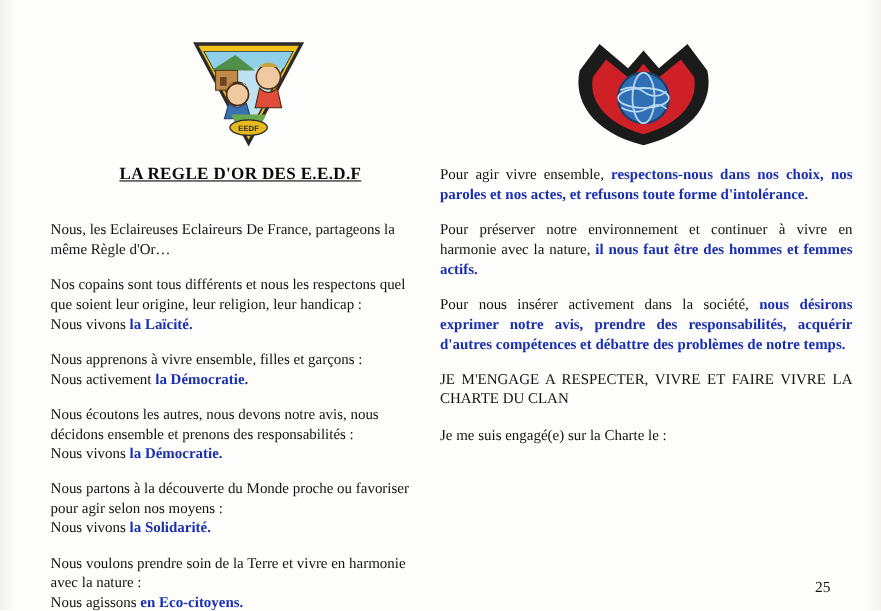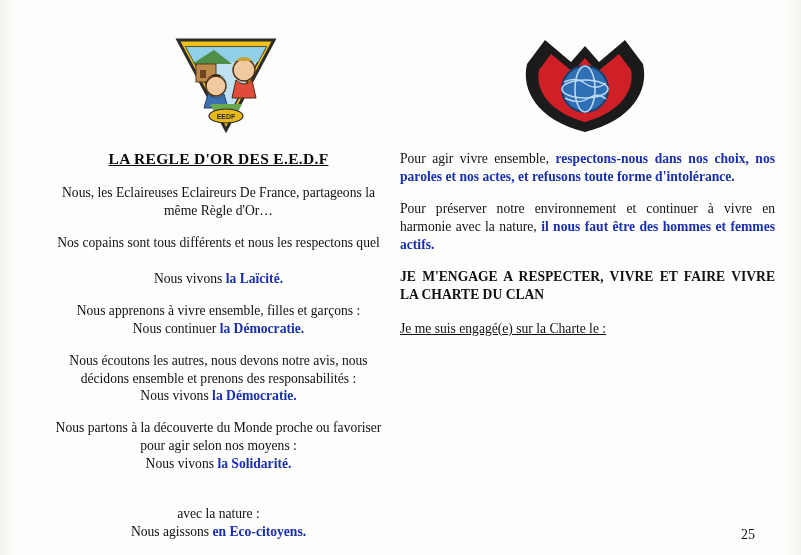--- a/index.html
+++ b/index.html
@@ -22,27 +22,27 @@
   }
   .col-left{left:46px;width:345px;}
   .col-right{left:400px;width:375px;}
 
   .title{
     text-align:center;
     font-weight:bold;
     font-size:15.5px;
     letter-spacing:.3px;
     text-decoration:underline;
-    margin:0 0 16px 0;
+    margin:0 0 32px 0;
     color:#0a0a0a;
   }
   .col-right .title{color:#121212;}
 
   p{margin:0 0 14px 0;font-size:13.6px;line-height:1.32;}
-  .col-left p{text-align:center;}
+  .col-left p{text-align:left;}
   .col-right p{text-align:justify;}
 
   .blue{color:#1a2fb0;font-weight:bold;}
 
   
   .emblem-left{
     position:absolute;left:170px;top:30px;width:112px;height:108px;
   }
   .emblem-right{
     position:absolute;left:515px;top:34px;width:140px;height:105px;
@@ -93,32 +93,33 @@
         <path d="M49 48 q12 -6 22 2 q10 7 20 -1" fill="none" stroke="#bcd9f2" stroke-width="1.4"></path>
         <path d="M50 64 q14 7 24 0 q9 -6 17 1" fill="none" stroke="#bcd9f2" stroke-width="1.4"></path>
       </g>
     </svg>
   </div>
 
   <div class="col col-left">
     <h2 class="title">LA REGLE D'OR DES E.E.D.F</h2>
     <div id="left-body">
         <p><span>Nous, les Eclaireuses Eclaireurs De France, partageons la </span><br><span>même Règle d'Or…</span></p>
-        <p><span>Nos copains sont tous différents et nous les respectons quel </span><br><br><span>Nous vivons </span><span class="blue">la Laïcité.</span></p>
-        <p><span>Nous apprenons à vivre ensemble, filles et garçons :</span><br><span>Nous continuer </span><span class="blue">la Démocratie.</span></p>
+        <p><span>Nos copains sont tous différents et nous les respectons quel </span><br><span>que soient leur origine, leur religion, leur handicap :</span><br><span>Nous vivons </span><span class="blue">la Laïcité.</span></p>
+        <p><span>Nous apprenons à vivre ensemble, filles et garçons :</span><br><span>Nous activement </span><span class="blue">la Démocratie.</span></p>
         <p><span>Nous écoutons les autres, nous devons notre avis, nous </span><br><span>décidons ensemble et prenons des responsabilités :</span><br><span>Nous vivons </span><span class="blue">la Démocratie.</span></p>
         <p><span>Nous partons à la découverte du Monde proche ou favoriser </span><br><span>pour agir selon nos moyens :</span><br><span>Nous vivons </span><span class="blue">la Solidarité.</span></p>
-        <p><br><span>avec la nature :</span><br><span>Nous agissons </span><span class="blue">en Eco-citoyens.</span></p>
+        <p><span>Nous voulons prendre soin de la Terre et vivre en harmonie </span><br><span>avec la nature :</span><br><span>Nous agissons </span><span class="blue">en Eco-citoyens.</span></p>
       </div>
   </div>
 
   <div class="col col-right">
     <div id="right-body">
         <p><span>Pour agir vivre ensemble, </span><span class="blue">respectons-nous dans nos choix, nos paroles et nos actes, et refusons toute forme d'intolérance.</span></p>
         <p><span>Pour préserver notre environnement et continuer à vivre en harmonie avec la nature, </span><span class="blue">il nous faut être des hommes et femmes actifs.</span></p>
+        <p><span>Pour nous insérer activement dans la société, </span><span class="blue">nous désirons exprimer notre avis, prendre des responsabilités, acquérir d'autres compétences et débattre des problèmes de notre temps.</span></p>
       </div>
-    <p style="font-weight:bold;">JE M'ENGAGE A RESPECTER, VIVRE ET FAIRE VIVRE LA CHARTE DU CLAN</p>
-    <p style="margin-top:16px;text-decoration:underline;">Je me suis engagé(e) sur la Charte le :</p>
+    <p style="font-weight:normal;">JE M'ENGAGE A RESPECTER, VIVRE ET FAIRE VIVRE LA CHARTE DU CLAN</p>
+    <p style="margin-top:16px;">Je me suis engagé(e) sur la Charte le :</p>
   </div>
 
   <div class="pagenum">25</div>
 
 </div>
 
 </body></html>

